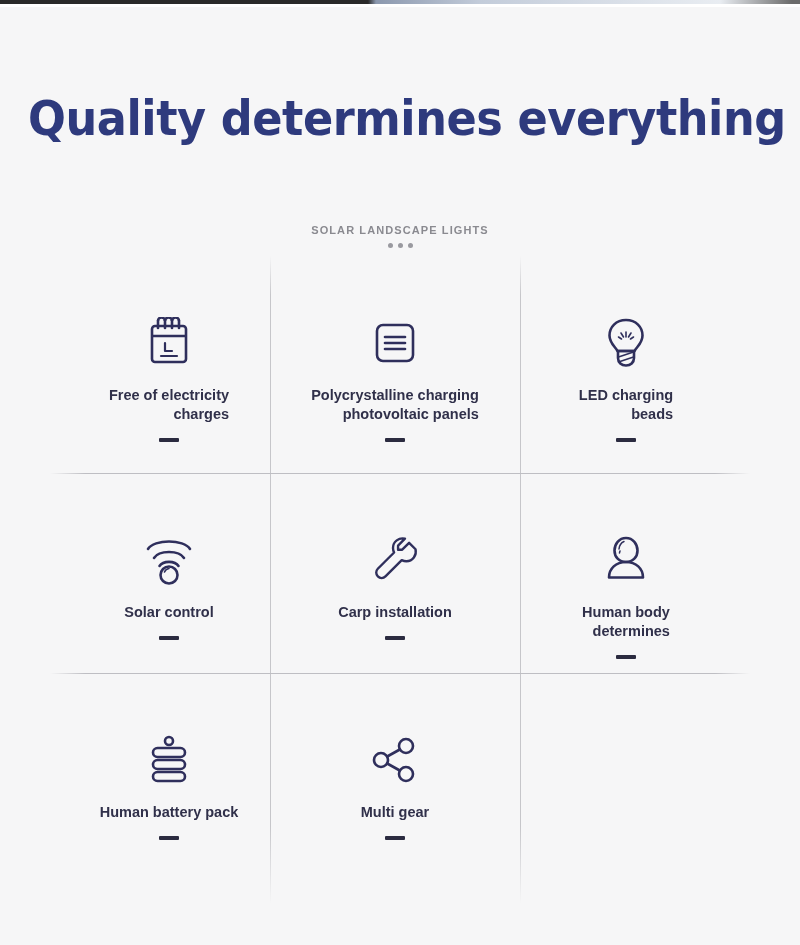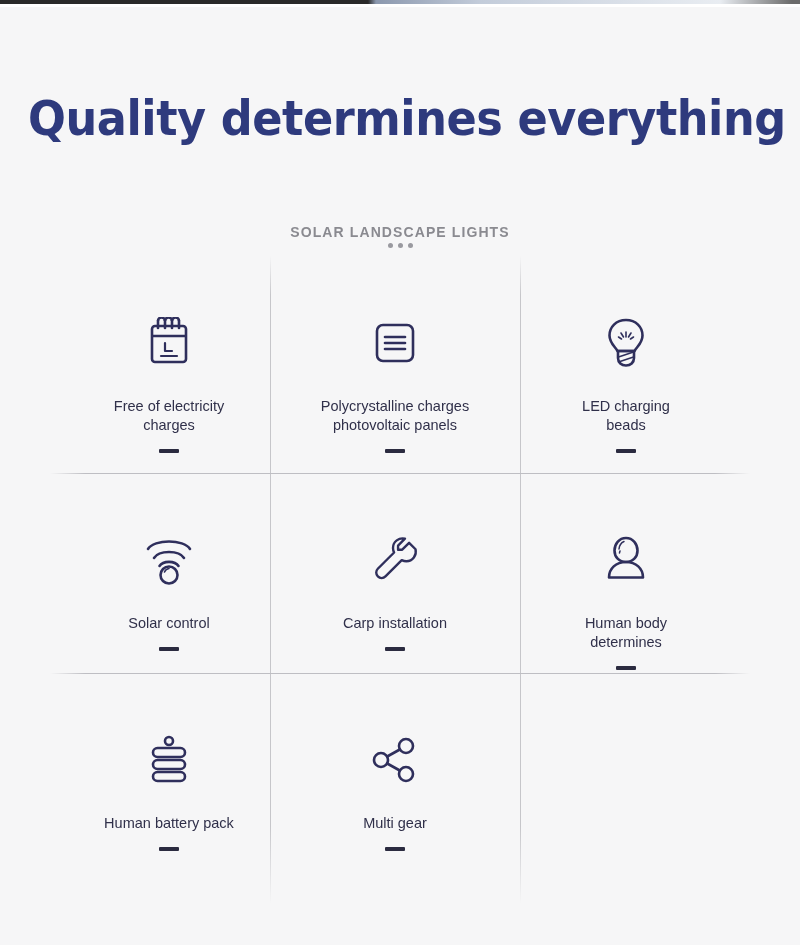--- a/index.html
+++ b/index.html
@@ -52,21 +52,21 @@
   }
 
   
   .eyebrow {
     position: absolute;
     left: 0;
     top: 224px;
     width: 800px;
     text-align: center;
     color: #8a8a90;
-    font-size: 14px;
+    font-size: 11px;
     font-weight: bold;
     letter-spacing: 1.1px;
   }
 
   .dots {
     position: absolute;
     left: 0;
     top: 243px;
     width: 800px;
     display: flex;
@@ -127,26 +127,26 @@
   .hline-2 { left: 50px; top: 673px; width: 700px; }
 
   .icon-wrap {
     height: 58px;
     display: flex;
     align-items: center;
     justify-content: center;
   }
 
   .cell-label {
-    margin-top: 25px;
+    margin-top: 14px;
     color: #30304a;
     font-size: 14.5px;
-    font-weight: normal;
+    font-weight: bold;
     line-height: 19px;
-    text-align: center;
+    text-align: right;
     max-width: 190px;
   }
 
   .cell-dash {
     margin-top: 14px;
     width: 20px;
     height: 4px;
     background: #2b2b40;
     border-radius: 1px;
   }
@@ -203,21 +203,21 @@
   <div class="cell">
     <div class="icon-wrap">
       <svg width="48" height="48" viewBox="0 0 48 48" fill="none" stroke="#2f2f5c" stroke-width="2.6">
         <rect x="6" y="6" width="36" height="36" rx="6"></rect>
         <line x1="14" y1="18" x2="34" y2="18" stroke-linecap="round"></line>
         <line x1="14" y1="24" x2="34" y2="24" stroke-linecap="round"></line>
         <line x1="14" y1="30" x2="34" y2="30" stroke-linecap="round"></line>
       </svg>
     </div>
     <div class="cell-label">
-      <span>Polycrystalline charges</span><br>
+      <span>Polycrystalline charging</span><br>
       <span>photovoltaic panels</span>
     </div>
     <div class="cell-dash"></div>
   </div>
 
   <div class="cell grid-row-2-cell">
     <div class="icon-wrap">
       <svg width="44" height="54" viewBox="0 0 44 54" fill="none" stroke="#2f2f5c" stroke-width="2.6">
         <path d="M22 4 C12 4 5.5 11 5.5 19.5 C5.5 27 11 30.5 13.5 35 L30.5 35 C33 30.5 38.5 27 38.5 19.5 C38.5 11 32 4 22 4 Z" stroke-linejoin="round"></path>
         <path d="M14 35 L14 42 C14 46.5 17.5 49.5 22 49.5 C26.5 49.5 30 46.5 30 42 L30 35 Z" stroke-linejoin="round"></path>

